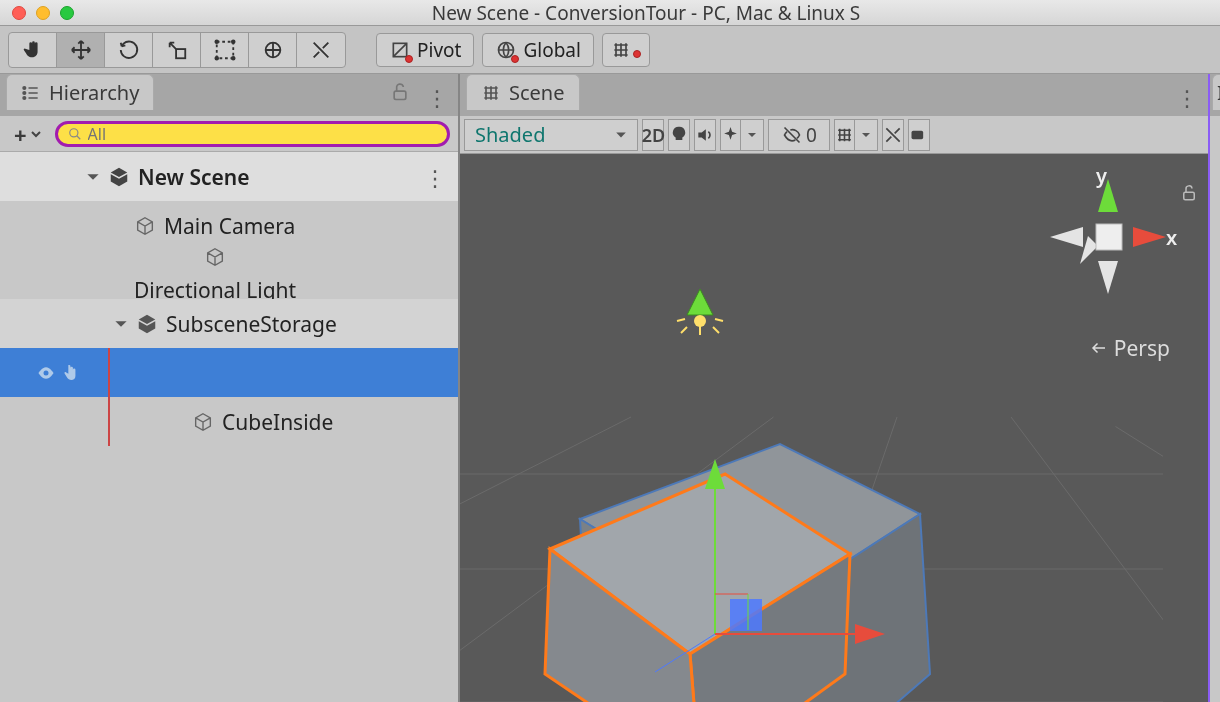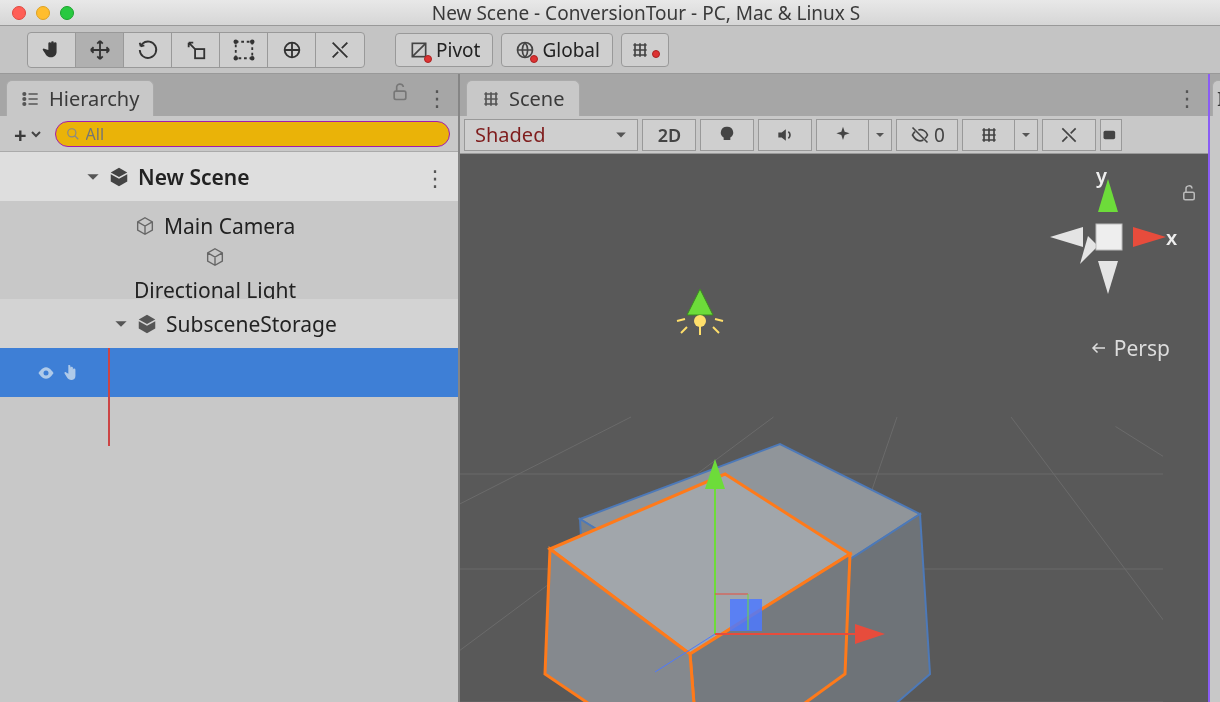--- a/index.html
+++ b/index.html
@@ -8,66 +8,66 @@
 
 .title-bar { height: 26px; background: linear-gradient(#e8e8e8,#d6d6d6); display: flex; align-items: center; padding: 0 12px; gap: 10px; border-bottom: 1px solid #999; }
 .traffic { display: flex; gap: 10px; }
 .traffic span { width: 14px; height: 14px; border-radius: 50%; display: inline-block; }
 .traffic .r { background: #ff5f57; border:1px solid #e04940; }
 .traffic .y { background: #ffbd2e; border:1px solid #dea123; }
 .traffic .g { background: #28c940; border:1px solid #1ba32d; }
 .title-text { flex: 1; text-align: center; color: #3a3a3a; font-size: 19px; white-space: nowrap; overflow: hidden; }
 
 
-.main-toolbar { height: 48px; background: #c4c4c4; border-bottom: 1px solid #999; display: flex; align-items: center; padding: 0 27px; gap: 0; }
+.main-toolbar { height: 48px; background: #c4c4c4; border-bottom: 1px solid #999; display: flex; align-items: center; padding: 0 8px; gap: 0; }
 .tool-group { display: flex; border: 1px solid #999; border-radius: 4px; background: #cfcfcf; overflow: hidden; margin-right: 30px; }
 .tool-btn { width: 48px; height: 34px; display: flex; align-items: center; justify-content: center; border-right: 1px solid #999; cursor: pointer; color: #3a3a3a; }
 .tool-btn:last-child { border-right: none; }
 .tool-btn.active { background: #b0b0b0; }
 .pill-group { display:flex; gap:8px; }
 .pill-btn { height: 34px; padding: 0 12px; border: 1px solid #999; border-radius: 4px; background: #cfcfcf; display: flex; align-items: center; gap: 6px; cursor: pointer; font-size: 19px; color:#222; }
 .pill-btn .ico-wrap { width:22px; height:22px; display:flex; align-items:center; justify-content:center; color:#444; position:relative; }
 
 
 .main-area { display: flex; height: calc(100% - 74px); }
 .hierarchy-panel, .scene-panel, .inspector-panel { background: #c8c8c8; display: flex; flex-direction: column; }
 .hierarchy-panel { width: 460px; border-right: 2px solid #858585; }
 .scene-panel { flex: 1; border-right: 2px solid #8b5cf6; }
 .inspector-panel { width: 10px; }
 
-.tab-bar { height: 42px; background: #a6a6a6; display: flex; align-items: flex-end; padding-left: 6px; gap: 0; position:relative; }
+.tab-bar { height: 42px; background: #a6a6a6; display: flex; padding-left: 6px; gap: 0; position:relative; }
 .tab { height: 36px; background: #c8c8c8; border-radius: 6px 6px 0 0; padding: 0 14px; display: flex; align-items: center; gap: 8px; font-size: 20px; color:#3a3a3a; margin-right:4px; border-top:1px solid #aaa; border-left:1px solid #aaa; border-right:1px solid #aaa; cursor:pointer; }
 .tab-bar .right-icons { position:absolute; right:10px; top:8px; display:flex; gap:16px; color:#555; }
 .tab-bar .right-icons span { cursor:pointer; }
 
 .hierarchy-controls { height: 36px; display: flex; align-items:center; padding: 0 8px; gap:8px; border-bottom: 1px solid #aaa; }
 .add-btn { display:flex; align-items:center; gap:4px; padding:4px 6px; cursor:pointer; color:#3a3a3a; font-size:20px; }
-.search-box { flex:1; height: 26px; background: #eab308; border:1px solid #a21caf; border-radius: 13px; display:flex; align-items:center; padding:0 10px; gap:6px; color:#777; }
+.search-box { flex:1; height: 26px; background: #fde047; border:3px solid #a21caf; border-radius: 13px; display:flex; align-items:center; padding:0 10px; gap:6px; color:#777; }
 .search-box input { border:none; outline:none; background:transparent; flex:1; font-size:16px; color:#555; }
 
 .tree { flex:1; overflow:auto; font-size:21px; color:#222; }
 .tree-row { height: 49px; display:flex; align-items:center; position:relative; padding-left: 16px; cursor:pointer; }
 .gutter { width: 64px; display:flex; align-items:center; gap:4px; justify-content:flex-end; padding-right:0; color:#a0a0a0;}
 .gutter svg { opacity:0; }
 .tree-row.selected .gutter svg { opacity:0.8; }
 .row-content { display:flex; align-items:center; gap:8px; }
 .chevron { width:14px; height:14px; flex:none; }
 .tree-row .icon { width:22px; height:22px; display:flex; align-items:center; justify-content:center; flex:none; }
 .bold { font-weight: 600; }
 .tree-row.selected { background: #3e7fd6; color: #fff; }
 .tree-row.selected .icon svg, .tree-row.selected .chevron svg { stroke:#fff; fill:transparent; }
 .tree-row.subscene { background: #d3d3d3; }
 .row-more { margin-left:auto; padding-right:12px; color:#555; font-size:22px; }
 .vert-bar { position:absolute; left:108px; top:0; bottom:0; width:2px; background:#c44; }
 
 
 .scene-toolbar { height: 38px; background: #c8c8c8; border-bottom: 1px solid #999; display:flex; align-items:center; padding:0 4px; gap:0; }
 .scene-toolbar .seg { height:32px; border:1px solid #999; display:flex; align-items:center; background:#cfcfcf; margin-right:4px; }
-.scene-toolbar .dropdown { padding: 0 10px; gap:70px; color:#7f1d1d; font-size:20px; cursor:pointer; display:flex; align-items:center; border:1px solid #999; height:32px; background:#cfcfcf; margin-right:4px;}
-.scene-toolbar .btn { width:52px; display:flex; align-items:center; justify-content:center; border-right:1px solid #999; cursor:pointer; font-size:16px; color:#444; height:100%; }
+.scene-toolbar .dropdown { padding: 0 10px; gap:70px; color:#0f766e; font-size:20px; cursor:pointer; display:flex; align-items:center; border:1px solid #999; height:32px; background:#cfcfcf; margin-right:4px;}
+.scene-toolbar .btn { width:20px; display:flex; align-items:center; justify-content:center; border-right:1px solid #999; cursor:pointer; font-size:16px; color:#444; height:100%; }
 .scene-toolbar .btn:last-child { border-right:none; }
 
 .scene-view { flex:1; background:#595959; position:relative; overflow:hidden; }
 
 
 .nav-gizmo { position:absolute; top:10px; right:30px; width:140px; height:140px; }
 .nav-gizmo .label { position:absolute; font-size:20px; color:#eee; font-weight:600; }
 .nav-lock { position:absolute; top:20px; right:-20px; color:#bbb; }
 .persp { position:absolute; top:180px; right:38px; color:#ddd; font-size:21px; display:flex; align-items:center; gap:6px; }
 
@@ -283,20 +283,28 @@
             </svg>
           <svg class="ic20" viewBox="0 0 24 24" fill="#cde">
               <path d="M10 3v10l-3-2c-1-.5-2 .5-1.5 1.5l3 5c1 2 3 3 5 3 3 0 5-2 5-5V8a1.5 1.5 0 00-3 0V6a1.5 1.5 0 00-3 0V4a1.5 1.5 0 00-3 0"></path>
             </svg>
         </div>
       </div>
 
       <div class="tree-row">
         <span class="vert-bar"></span>
         <div class="gutter"></div>
+        <div class="row-content" style="padding-left:112px;">
+          <span class="icon">
+              <svg viewBox="0 0 24 24" stroke="#666" stroke-width="1.5" fill="none">
+                <path d="M12 3l8 4.5v9L12 21l-8-4.5v-9L12 3z M4 7.5l8 4.5 8-4.5 M12 12v9"></path>
+              </svg>
+            </span>
+          <span>CubeInside</span>
+        </div>
       </div>
     </div>
   </div>
 
   <div class="scene-panel">
     <div class="tab-bar">
       <div class="tab">
         <svg class="ic20" viewBox="0 0 24 24" stroke="#555" stroke-width="2" fill="none">
             <path d="M4 6h16M4 12h16M4 18h16M6 4v16M12 4v16M18 4v16"></path>
           </svg>

